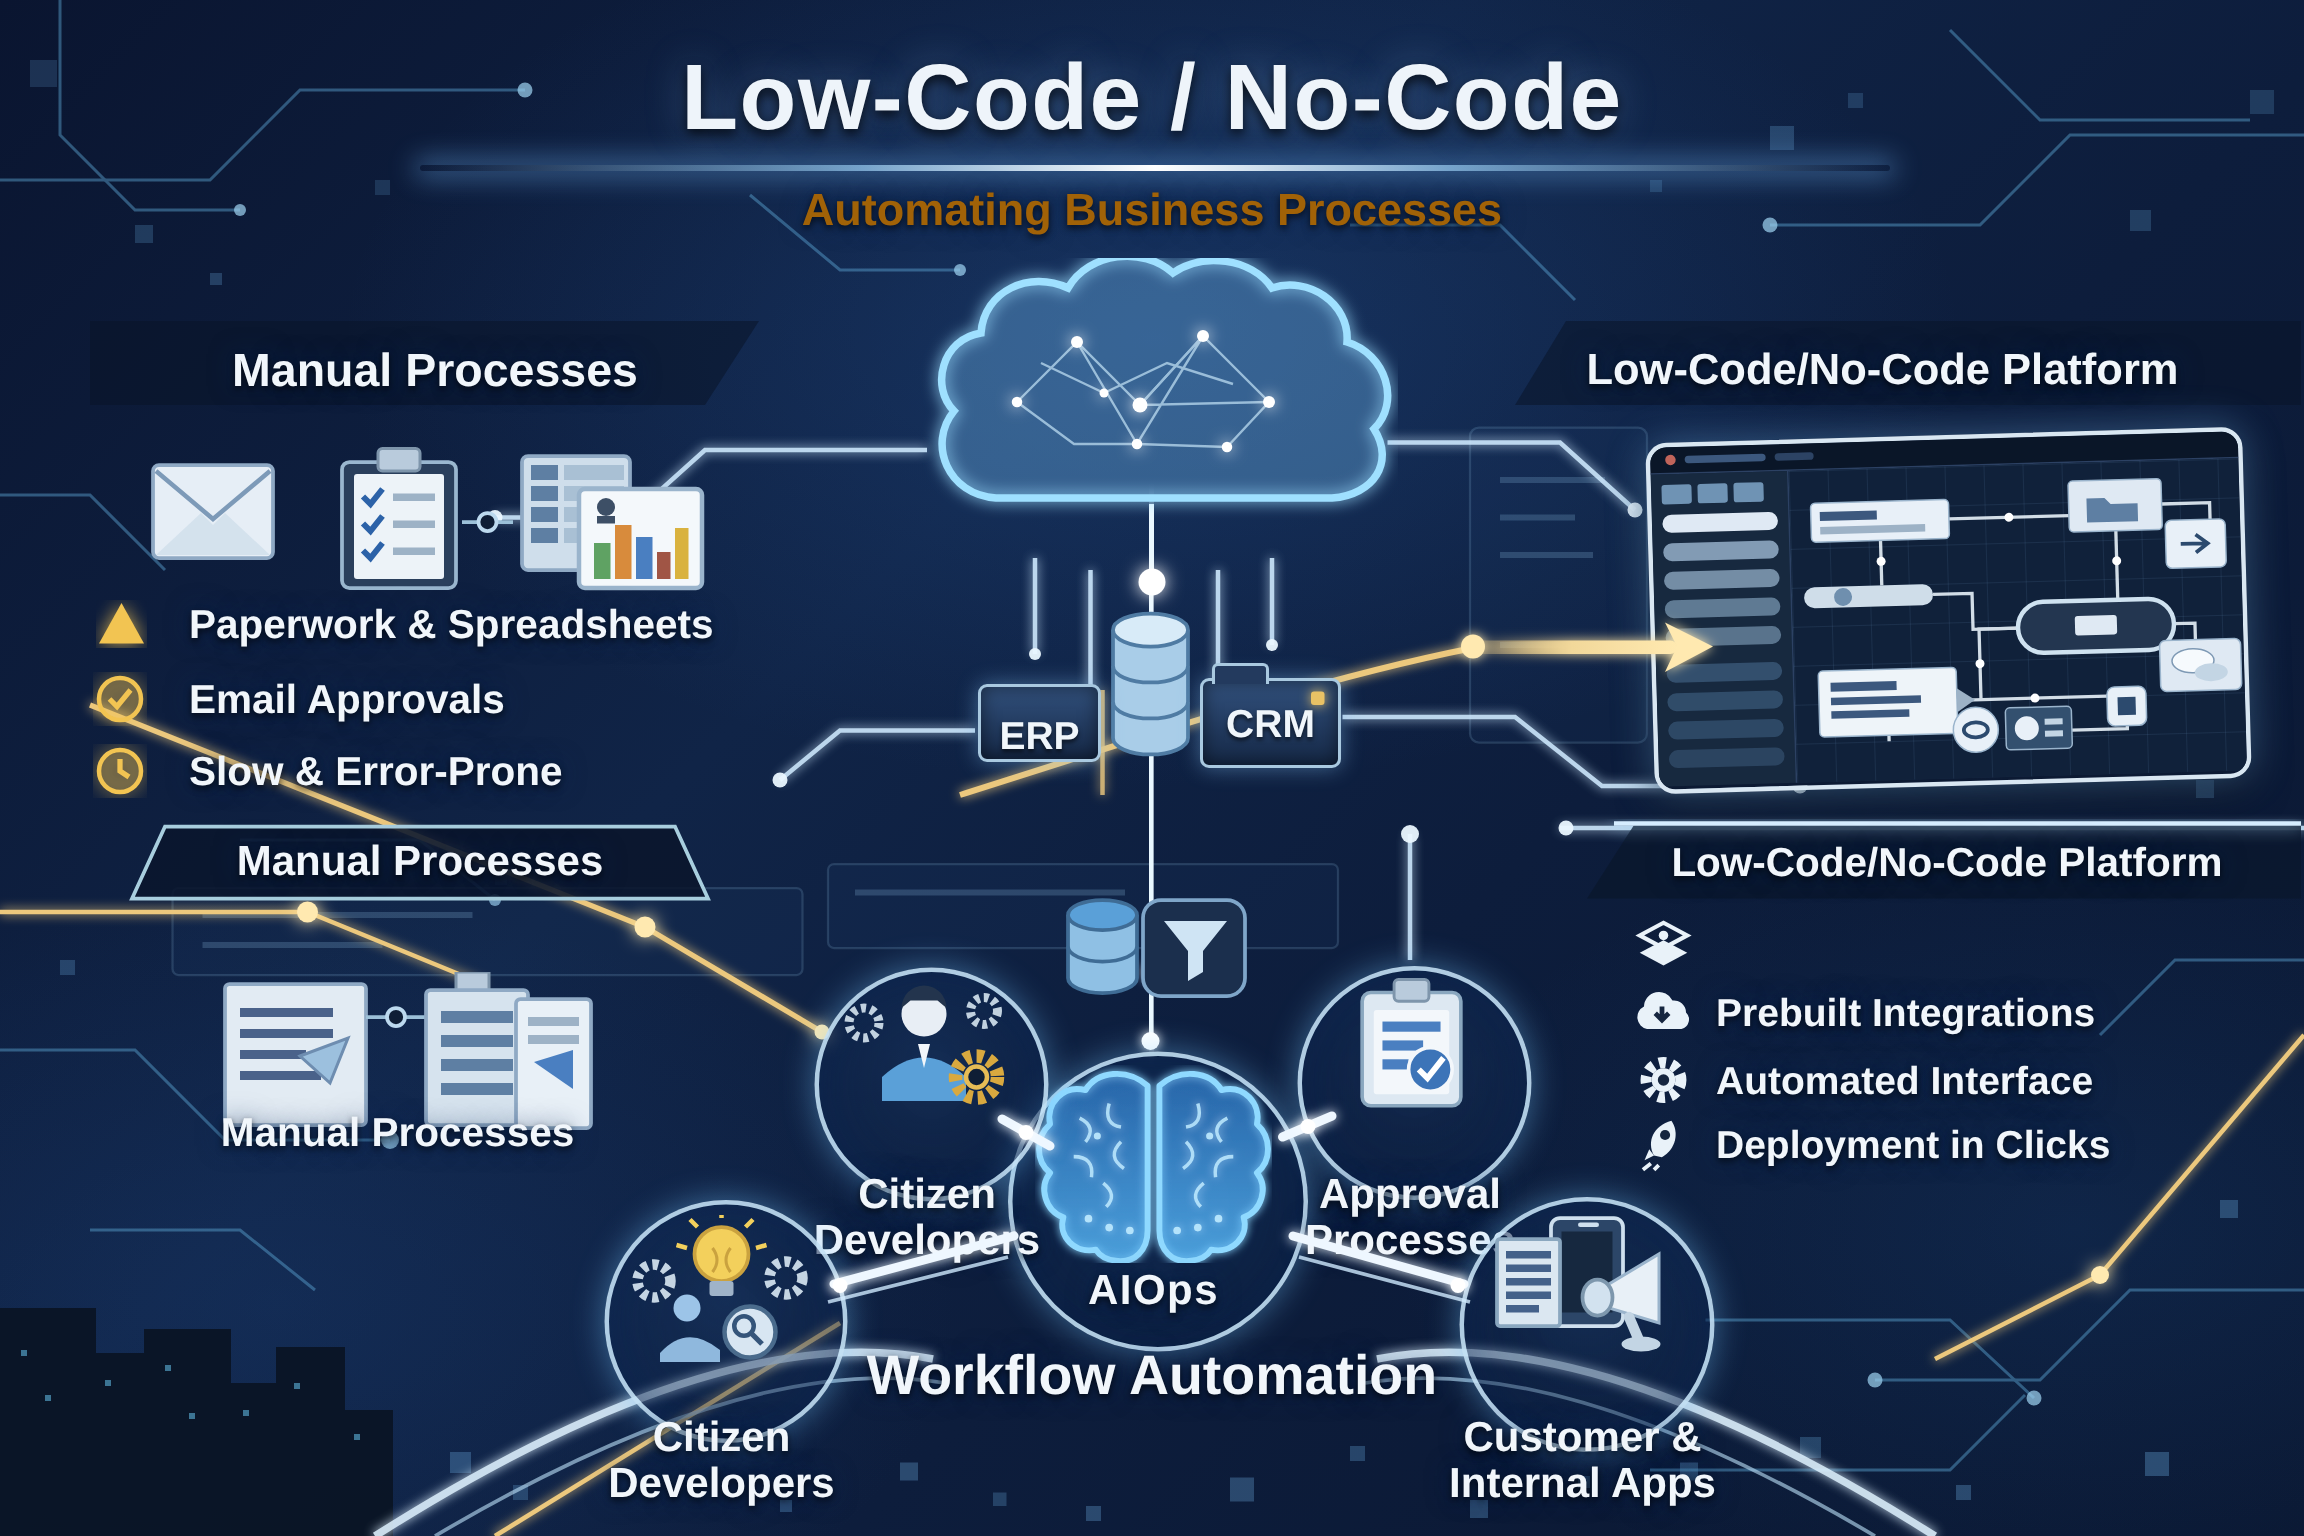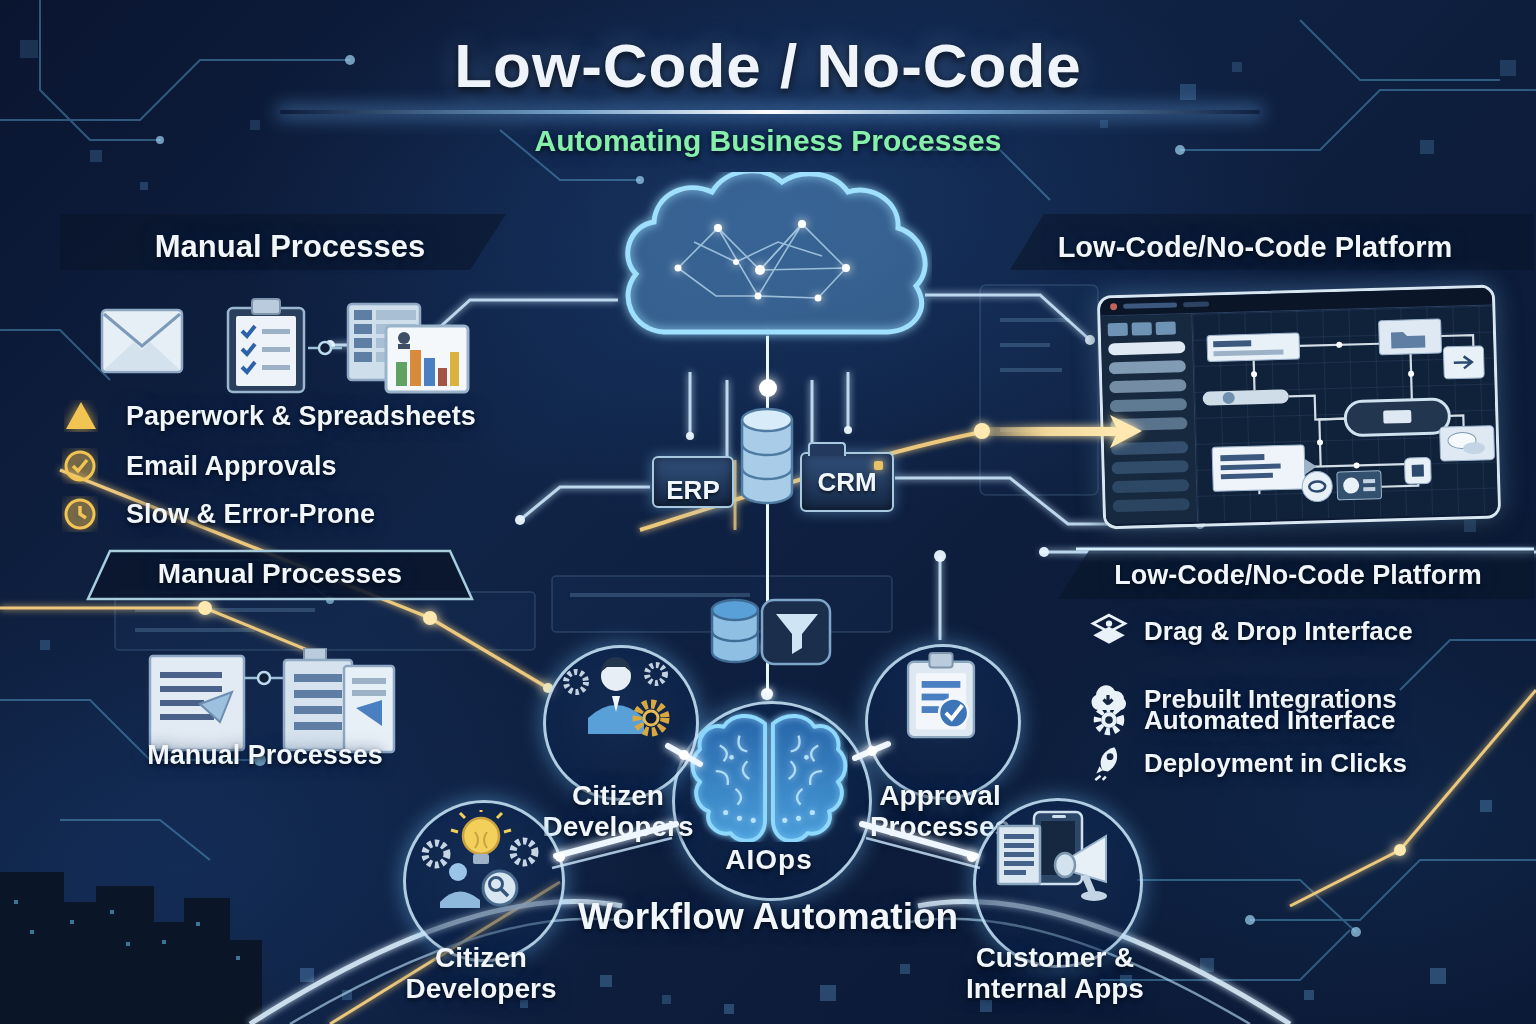--- a/index.html
+++ b/index.html
@@ -13,21 +13,21 @@
         linear-gradient(135deg,#0a1530 0%,#102447 38%,#0d1d3c 62%,#0a1731 100%);
       z-index:0;}
   .abs{position:absolute;}
   svg{display:block;}
   .z1{z-index:1}.z2{z-index:2}.z3{z-index:3;pointer-events:none}
   .txt{color:#f1f6fb;font-weight:bold;
        text-shadow:0 2px 5px rgba(0,0,0,.7),0 0 16px rgba(10,40,90,.6);}
   .center{text-align:center;}
   .title{font-size:62px;letter-spacing:1px;color:#eef4fa;
          text-shadow:0 3px 8px rgba(0,0,0,.75),0 0 26px rgba(150,200,255,.35);}
-  .subtitle{font-size:30px;color:#86efac;}
+  .subtitle{font-size:30px;color:#a16207;}
   .divider{height:4px;border-radius:2px;
     background:linear-gradient(90deg,rgba(120,190,255,0) 0%,rgba(160,215,255,.7) 30%,#ffffff 50%,rgba(160,215,255,.7) 70%,rgba(120,190,255,0) 100%);
     box-shadow:0 0 18px 4px rgba(120,190,255,.45);}
   .heading{font-size:31px;}
   .bullet-row{display:flex;align-items:center;gap:28px;}
   .bullet-label{font-size:27px;}
   .feature-row{display:flex;align-items:center;gap:16px;}
   .feature-label{font-size:26px;}
   .hub-label{font-size:28px;line-height:1.12;white-space:pre-line;margin-top:44px;}
   .sysbox{background:linear-gradient(180deg,#32517d,#152846);border:2px solid #a9c9e0;
@@ -505,23 +505,22 @@
 <div class="abs z2 center" style="left:1068px;top:560px;width:460px;">
   <div class="txt band-text" style="font-size:27px;">Low-Code/No-Code Platform</div>
 </div>
 
 <div class="abs z2 feature-row" style="left:1090px;top:612px;">
   <svg width="38" height="38" viewBox="0 0 36 36">
     <polygon points="18,3 33,11 18,19 3,11" fill="none" stroke="#e9f2f9" stroke-width="2.6"></polygon>
     <polygon points="18,14 33,22 18,30 3,22" fill="#e9f2f9"></polygon>
     <circle cx="18" cy="11" r="3" fill="#e9f2f9"></circle>
   </svg>
-  <div class="txt feature-label">Drag &amp; Drop Interface</div>
-</div>
-<div class="abs z2 feature-row" style="left:1088px;top:657px;margin-top:24px;">
+</div>
+<div class="abs z2 feature-row" style="left:1088px;top:657px;">
   <svg width="40" height="36" viewBox="0 0 40 34">
     <path d="M10,28 a8,8 0 0 1 -2,-15 a10,10 0 0 1 19,-4 a8,8 0 0 1 9,8 a6.5,6.5 0 0 1 -3,11 z" fill="#e9f2f9"></path>
     <path d="M20,13 v9 m-4.5,-4.5 l4.5,4.5 4.5,-4.5" stroke="#16263f" stroke-width="3.2" fill="none"></path>
   </svg>
   <div class="txt feature-label">Prebuilt Integrations</div>
 </div>
 <div class="abs z2 feature-row" style="left:1090px;top:701px;">
   <svg width="38" height="38" viewBox="0 0 36 36">
     <circle cx="18" cy="18" r="11" fill="none" stroke="#e9f2f9" stroke-width="7" stroke-dasharray="4.5 3.6"></circle>
     <circle cx="18" cy="18" r="7.5" fill="#e9f2f9"></circle>

